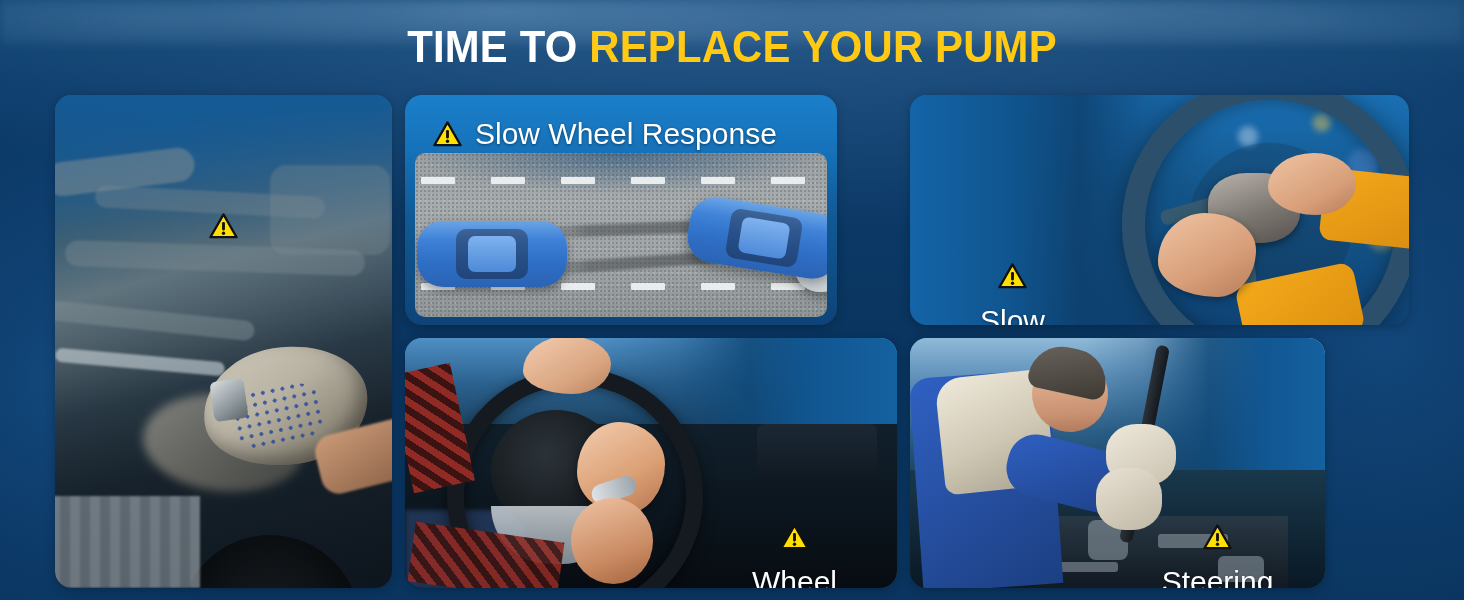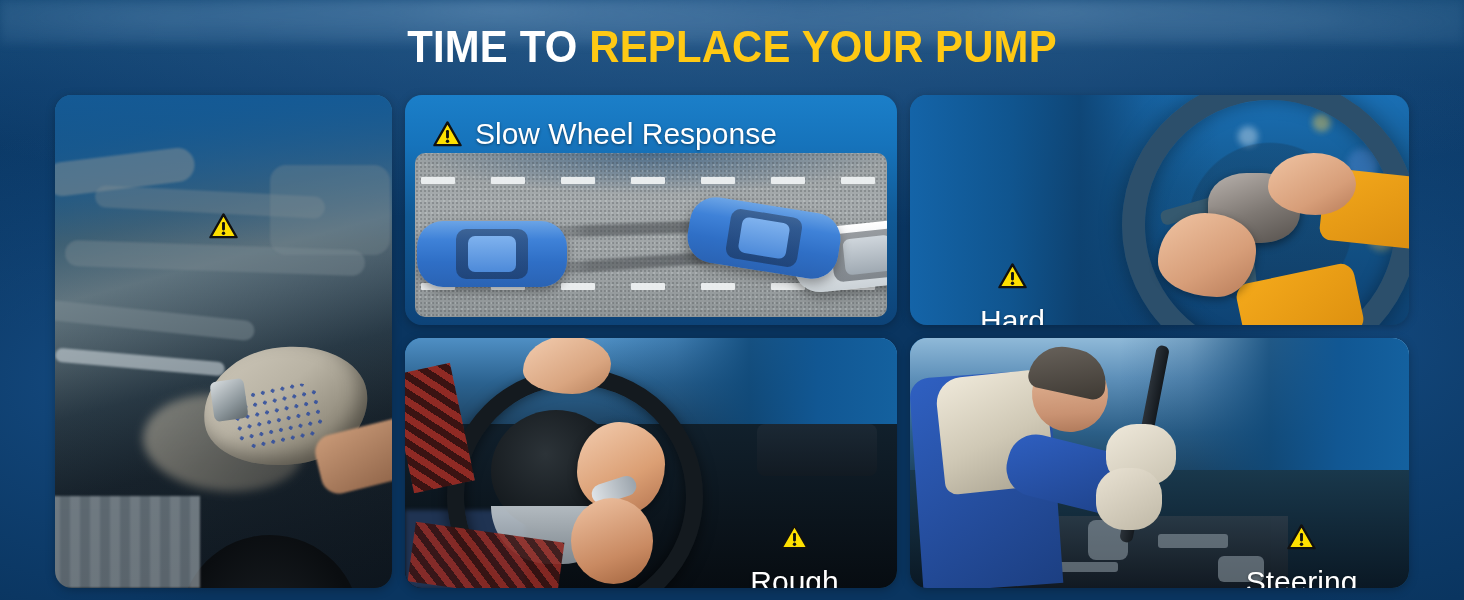--- a/index.html
+++ b/index.html
@@ -95,21 +95,21 @@
     position:absolute;left:125px;top:440px;width:180px;height:150px;border-radius:50% 50% 0 0 / 60% 60% 0 0;
     background:radial-gradient(ellipse at 50% 100%,#14181c 40%,#0a0d10 75%);
   }
   #card-oil .floor{
     position:absolute;left:-5px;bottom:0;width:150px;height:92px;
     background:repeating-linear-gradient(90deg,#b9c3c9 0 10px,#97a3aa 10px 20px);opacity:.55;filter:blur(.8px);
   }
   #card-oil .label{left:0;right:0;top:118px;justify-content:center;}
 
   
-  #card-slow{left:405px;top:95px;width:492px;height:230px;}
+  #card-slow{left:405px;top:95px;width:432px;height:230px;}
   #card-slow .road{
     position:absolute;left:10px;top:58px;right:10px;bottom:8px;border-radius:10px;overflow:hidden;
     background:
       radial-gradient(120% 60% at 50% 0%, rgba(16,68,118,.55), rgba(16,68,118,0) 42%),
       linear-gradient(180deg,#9aa0a2 0%, #a6abad 30%, #9ea3a5 70%, #8f9597 100%);
   }
   #card-slow .grain{position:absolute;inset:0;opacity:.5;
     background-image:radial-gradient(circle,rgba(60,65,68,.55) .7px,transparent .9px),
                      radial-gradient(circle,rgba(225,230,232,.45) .7px,transparent .9px);
     background-size:4px 4px,6px 6px;background-position:0 0,2px 3px;}
@@ -196,21 +196,21 @@
     background:repeating-linear-gradient(45deg,#8f2a24 0 7px,#3a1312 7px 14px),repeating-linear-gradient(-45deg,rgba(255,255,255,.12) 0 6px,transparent 6px 12px);}
   #card-hard .plaidB{position:absolute;left:6px;top:194px;width:150px;height:60px;transform:rotate(8deg);
     background:repeating-linear-gradient(45deg,#8f2a24 0 7px,#3a1312 7px 14px);opacity:.9;}
   #card-hard .jeans{position:absolute;left:0;top:172px;width:120px;height:80px;background:#1f3352;filter:blur(2px);}
   #card-hard .vent{position:absolute;left:352px;top:86px;width:120px;height:52px;border-radius:8px;
     background:linear-gradient(180deg,#1d2a36,#121a22);opacity:.85;}
   #card-hard .label{right:0;width:205px;top:186px;}
   #card-hard .label .warn{margin-bottom:6px;}
 
   
-  #card-noise{left:910px;top:338px;width:499px;height:250px;}
+  #card-noise{left:910px;top:338px;width:415px;height:250px;}
   #card-noise .photo{
     background:
       linear-gradient(270deg, #14619f 0%, #115793 14%, rgba(14,72,120,.85) 28%, rgba(14,66,112,.22) 44%, rgba(10,40,72,0) 58%),
       linear-gradient(180deg,#8fb9d8 0%,#5e90b9 16%,#2b5e86 38%,#17374f 62%,#0b1b28 100%);
   }
   #card-noise .hood{position:absolute;left:0;top:132px;width:100%;height:118px;
     background:linear-gradient(180deg,#19384c,#0a1824);}
   #card-noise .body{position:absolute;left:6px;top:36px;width:140px;height:214px;border-radius:20px 26px 0 0;transform:rotate(-4deg);
     background:linear-gradient(150deg,#2f60c2 0%,#2853a8 40%,#1c3f82 100%);}
   #card-noise .vest{position:absolute;left:30px;top:36px;width:110px;height:116px;border-radius:26px 18px 10px 12px;transform:rotate(-6deg);
@@ -326,21 +326,21 @@
       <div class="sleeve2"></div>
       <div class="handB"></div>
       <div class="handA"></div>
     </div>
     <div class="label stack">
       <svg class="warn" viewBox="0 0 32 29">
         <path d="M16 1.6 L30.6 27 H1.4 Z" fill="#ffe000" stroke="#111" stroke-width="2.6" stroke-linejoin="round"></path>
         <rect x="14.4" y="10" width="3.2" height="9.4" rx="1.3" fill="#111"></rect>
         <circle cx="16" cy="22.6" r="1.9" fill="#111"></circle>
       </svg>
-      <div>Hard</div>
+      <div>Slow</div>
       
     </div>
   </div>
 
   <div class="card" id="card-hard">
     <div class="photo">
       <div class="dash"></div>
       <div class="vent"></div>
       <div class="jeans"></div>
       <div class="wheel"></div>
@@ -352,21 +352,21 @@
       <div class="handB"></div>
       <div class="watch"></div>
       <div class="handC"></div>
     </div>
     <div class="label stack">
       <svg class="warn" viewBox="0 0 32 29">
         <path d="M16 1.6 L30.6 27 H1.4 Z" fill="#ffe000" stroke="#111" stroke-width="2.6" stroke-linejoin="round"></path>
         <rect x="14.4" y="10" width="3.2" height="9.4" rx="1.3" fill="#111"></rect>
         <circle cx="16" cy="22.6" r="1.9" fill="#111"></circle>
       </svg>
-      <div>Rough</div>
+      <div>Wheel</div>
       
     </div>
   </div>
 
   <div class="card" id="card-noise">
     <div class="photo">
       <div class="hood"></div>
       <div class="engine">
         <i style="left:30px;top:10px;width:58px;height:16px;"></i>
         <i style="left:120px;top:4px;width:40px;height:40px;border-radius:8px;"></i>

